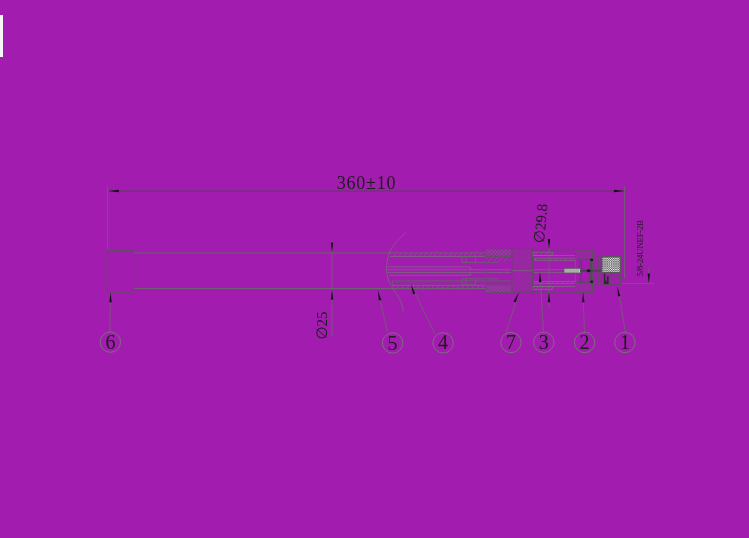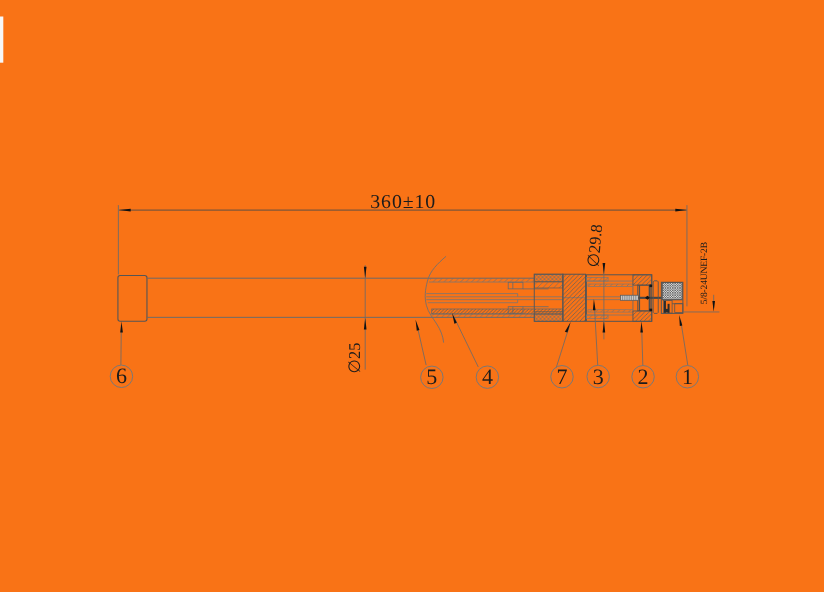--- a/index.html
+++ b/index.html
@@ -1,16 +1,16 @@
 <!DOCTYPE html>
 <html><head>
 <meta charset="utf-8">
 <style>
   html,body{margin:0;padding:0;background:#ffffff;}
-  .wrap{width:749px;height:538px;position:relative;overflow:hidden;background:#f97316;}
+  .wrap{width:749px;height:538px;position:relative;overflow:hidden;background:#a21caf;}
   svg{display:block;}
   text{font-family:"Liberation Serif", serif;fill:#1c1c1c;}
 </style>
 </head>
 <body>
 <div class="wrap">
 <svg width="749" height="538" viewBox="0 0 749 538">
 <defs>
 
   <pattern id="hw" width="5" height="5" patternUnits="userSpaceOnUse">

